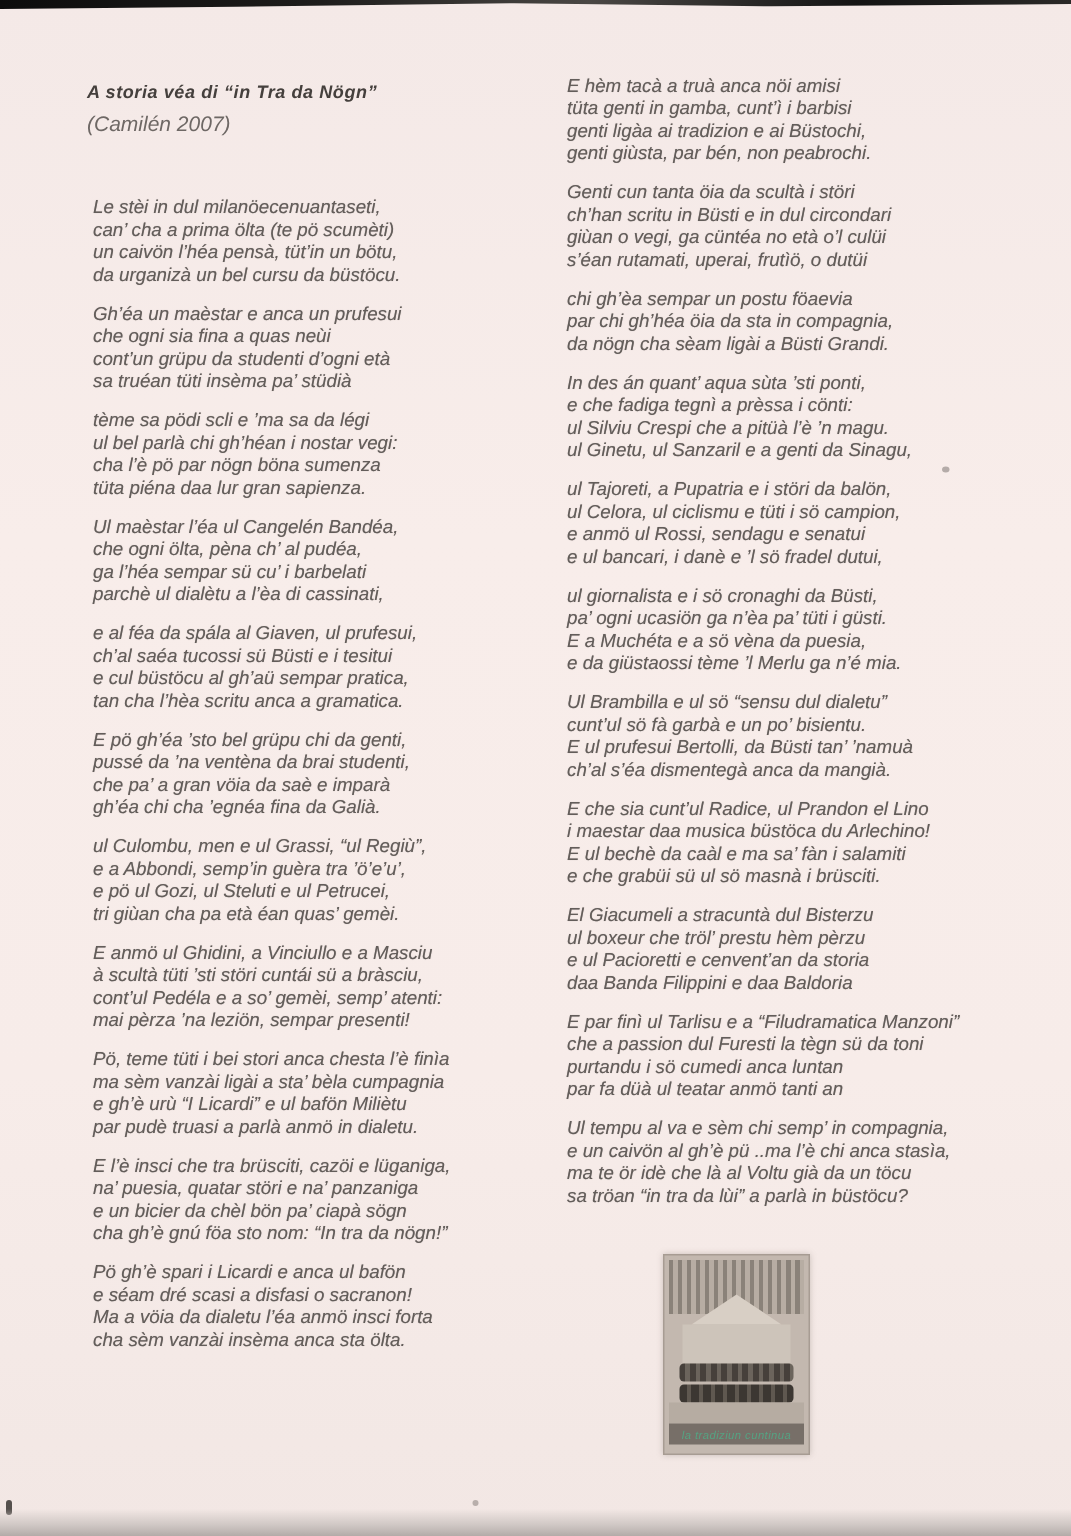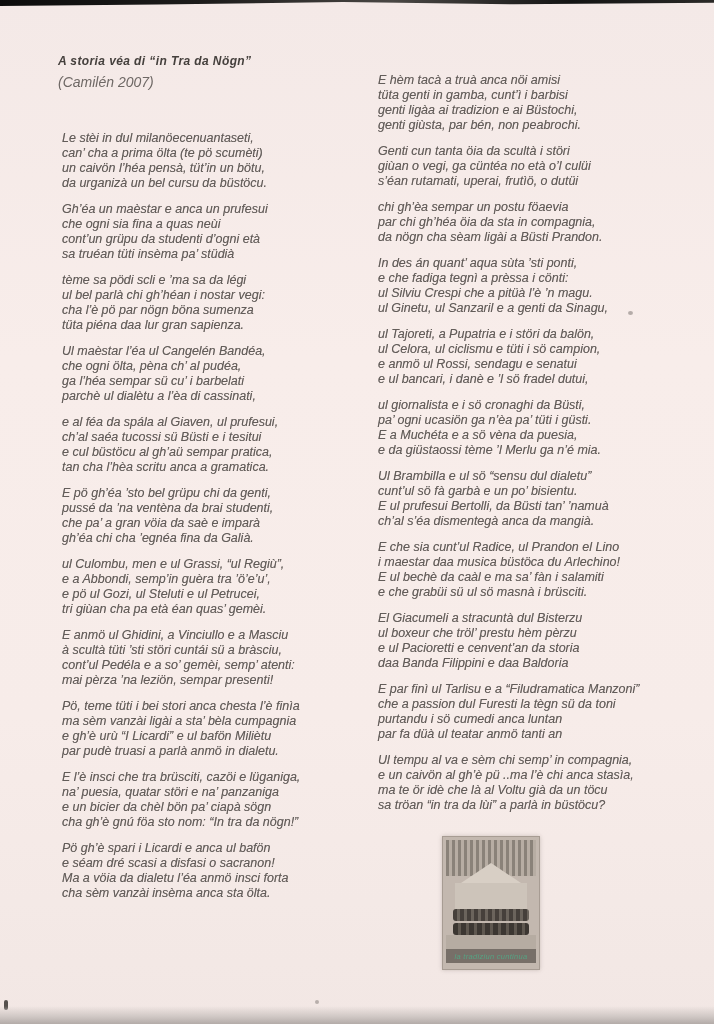--- a/index.html
+++ b/index.html
@@ -33,21 +33,21 @@
     font-size:12px; font-weight:bold; color:#45403d; letter-spacing:.4px;
     white-space:nowrap;
   }
   .page-subtitle {
     position:absolute; left:58px; top:74px;
     font-size:14px; color:#6e6865;
   }
 
   .poem-col { position:absolute; }
   .col-left  { left:62px;  top:131px; width:306px; }
-  .col-right { left:378px; top:50px;  width:332px;margin-top:23px; }
+  .col-right { left:378px; top:50px;  width:332px; }
   .stanza { margin:0 0 11px 0; }
   .line {
     font-size:12.5px; line-height:15px; white-space:nowrap;
     color:#635d5a;
     text-shadow:0 0 .5px rgba(99,93,90,.55);
   }
 
   
   .photo {
     position:absolute; left:442px; top:836px; width:96px; height:132px;
@@ -167,27 +167,28 @@
     </div>
   <div class="poem-col col-right">
       <div class="stanza">
         <div class="line">E hèm tacà a truà anca nöi amisi</div>
         <div class="line">tüta genti in gamba, cunt’ì  i barbisi</div>
         <div class="line">genti ligàa  ai tradizion  e ai Büstochi,</div>
         <div class="line">genti giùsta, par bén, non peabrochi.</div>
       </div>
       <div class="stanza">
         <div class="line">Genti cun tanta öia da scultà i  störi</div>
+        <div class="line">ch’han scritu in Büsti e in dul circondari</div>
         <div class="line">giùan o vegi, ga cüntéa no età o’l culüi</div>
         <div class="line">s’éan rutamati, uperai,  frutìö, o dutüi</div>
       </div>
       <div class="stanza">
         <div class="line">chi gh’èa sempar un postu föaevia</div>
         <div class="line">par chi gh’héa öia da sta in compagnia,</div>
-        <div class="line">da nögn cha sèam ligài a Büsti Prandon.</div>
+        <div class="line">da nögn cha sèam ligài a Büsti Grandi.</div>
       </div>
       <div class="stanza">
         <div class="line">In des án quant’ aqua sùta ’sti ponti,</div>
         <div class="line">e che fadiga tegnì a prèssa i cönti:</div>
         <div class="line">ul Silviu Crespi che a pitüà l’è ’n magu.</div>
         <div class="line">ul Ginetu, ul Sanzaril e a genti da Sinagu,</div>
       </div>
       <div class="stanza">
         <div class="line">ul Tajoreti, a Pupatria e i störi da balön,</div>
         <div class="line">ul Celora, ul ciclismu e tüti i sö campion,</div>

